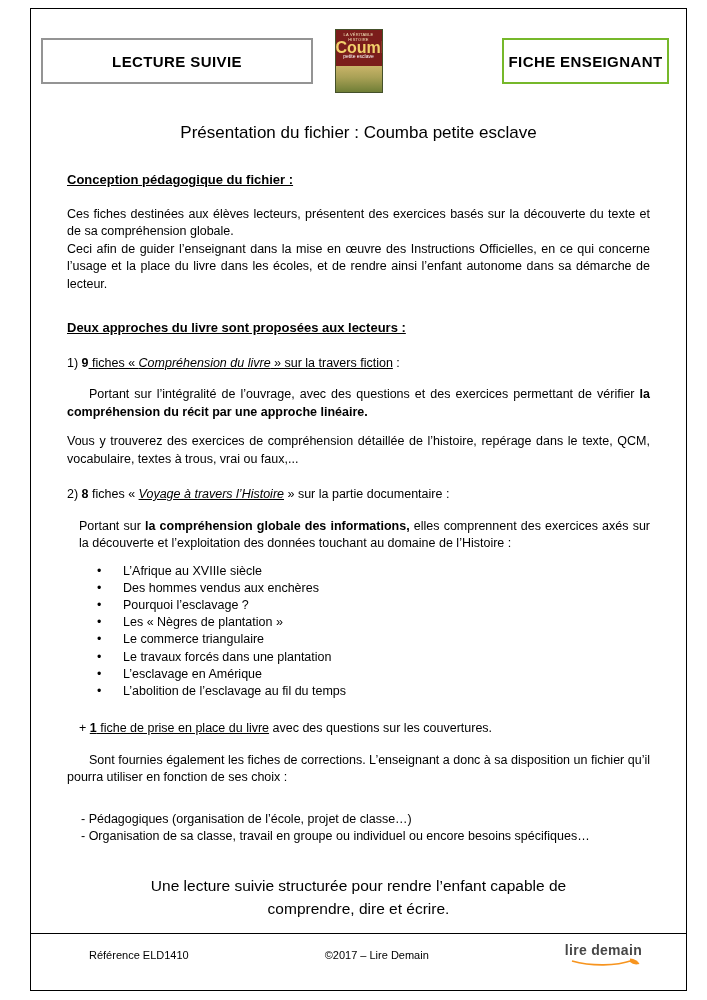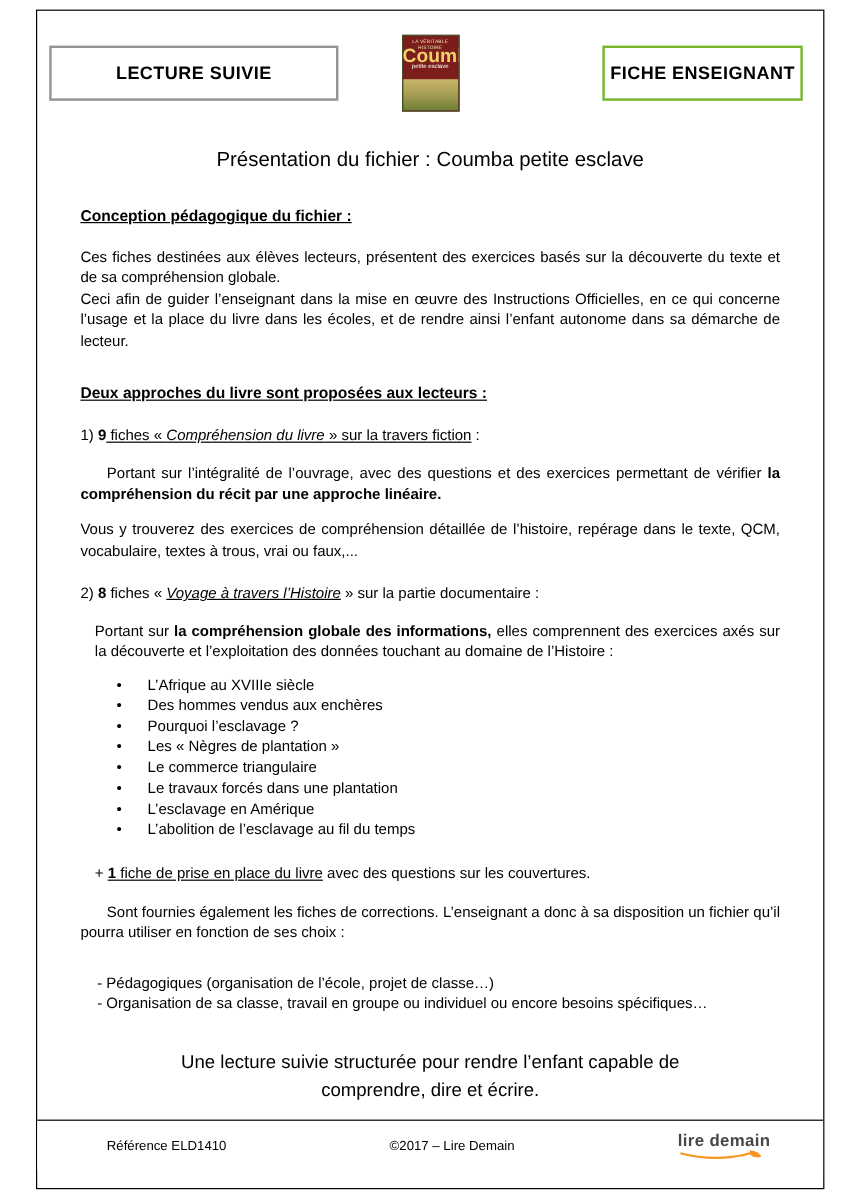--- a/index.html
+++ b/index.html
@@ -5,21 +5,21 @@
   * { margin:0; padding:0; box-sizing:border-box; }
   html,body { width:707px; height:1000px; background:#ffffff; color:#000;
               font-family:"Liberation Sans", sans-serif; }
   .frame { position:absolute; left:30px; top:8px; width:657px; height:983px;
            border:1px solid #000; background:#fff; overflow:hidden; }
 
   
   .header { position:relative; height:88px; }
   .hbox { position:absolute; top:29px; height:46px; display:flex; align-items:center;
           justify-content:center; font-weight:bold; font-size:15px; letter-spacing:.4px; }
-  .hbox-left  { left:10px;  width:241px; border:2px solid var(--gray,#949494); }
+  .hbox-left  { left:10px;  width:272px; border:2px solid var(--gray,#949494); }
   .hbox-right { right:17px; width:167px; border:2px solid var(--green,#76b82a);align-items:center; }
   .cover { position:absolute; left:50%; transform:translateX(-50%); top:20px;
            width:48px; height:64px; border:1px solid #44502a; display:flex;
            flex-direction:column; overflow:hidden; background:#7b1d1b; }
   .cover-top { flex:0 0 36px; text-align:center; color:#fff; padding-top:2px; }
   .cover-series { font-size:4px; color:#f2e2b8; letter-spacing:.2px; }
   .cover-title  { font-size:16px; font-weight:bold; color:#f2d06b; line-height:11px; }
   .cover-sub    { font-size:5px; color:#fff; }
   .cover-art { flex:1; background:linear-gradient(180deg,#c9b469 0%, #a8a055 45%, #6f7e36 100%); }
 
@@ -45,21 +45,21 @@
   .dash { margin-left:14px;margin-top:24px; }
   .closing { text-align:center; font-size:15.5px; line-height:23px;
              margin:28px auto 0; max-width:470px; }
 
   
   .footer { position:absolute; left:0; right:0; bottom:15px; height:42px;
             border-top:1px solid #000; display:flex; align-items:center;
             font-size:11px; padding:0 44px 0 58px; background:#fff; }
   .foot-left { flex:0 0 auto; }
   .foot-center { flex:1; text-align:center; }
-  .logo { display:flex; flex-direction:column; align-items:flex-start; line-height:1; }
+  .logo { display:flex; flex-direction:column; align-items:flex-end; line-height:1; }
   .logo-text { font-size:14px; font-weight:bold; color:#474747; letter-spacing:.3px; }
   .logo svg { margin-top:1px; display:block; }
 </style>
 </head>
 <body>
 
 <div class="frame">
 
   <div class="header">
     <div class="hbox hbox-left">

